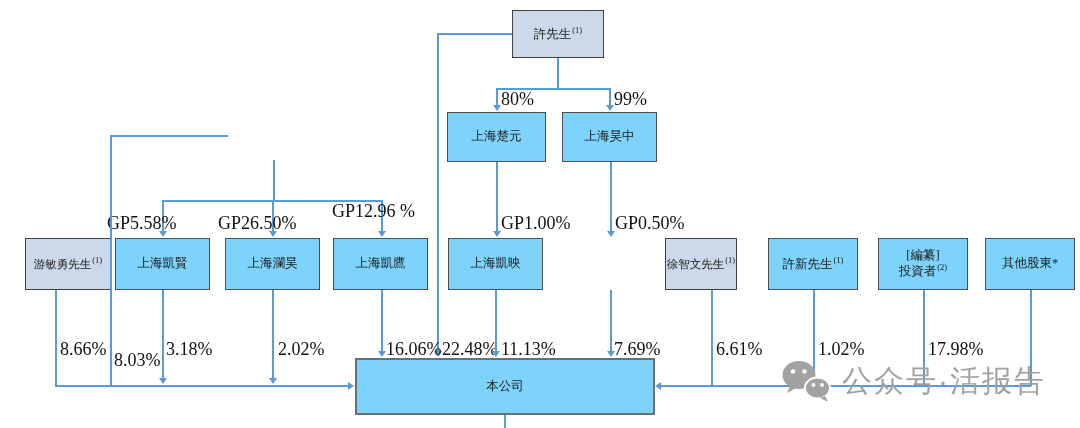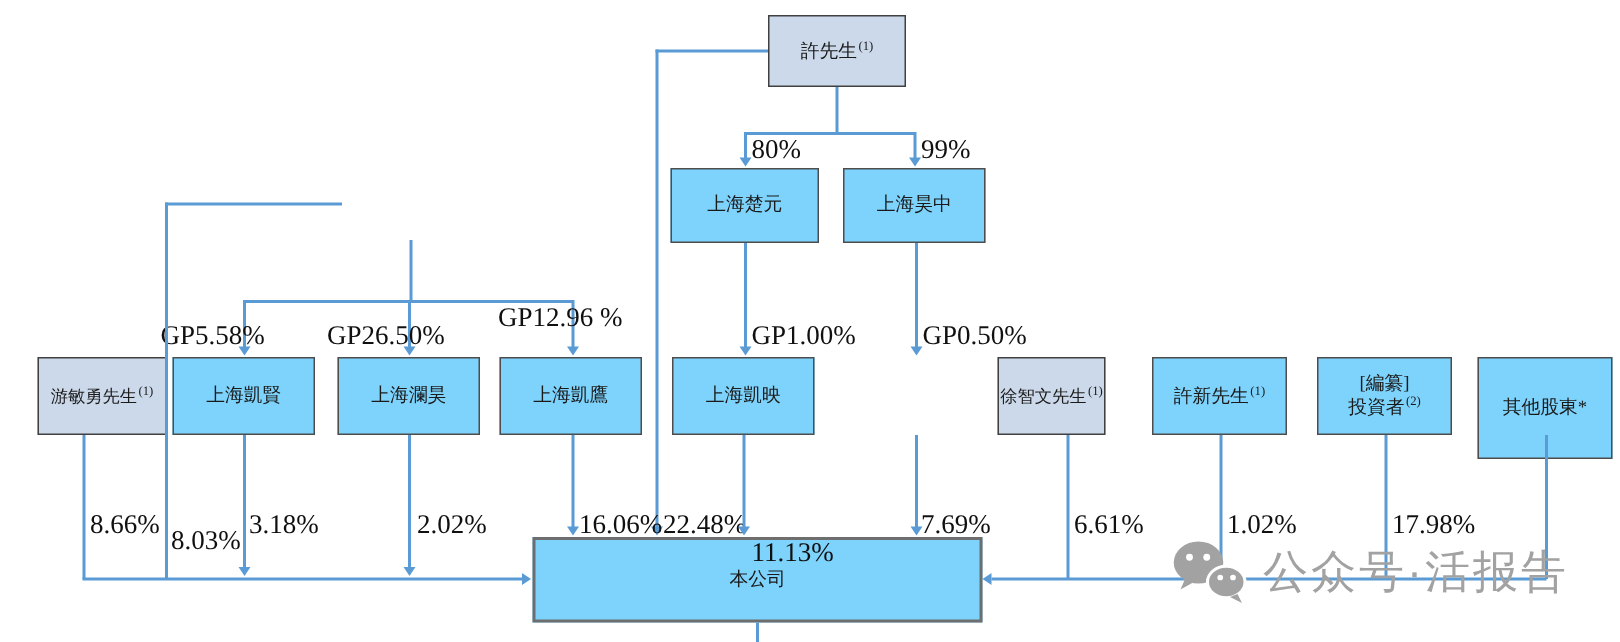--- a/index.html
+++ b/index.html
@@ -64,21 +64,21 @@
   </div>
   <div class="box" style="left:768px;top:238px;width:90px;height:52px;">
     <span><span>許新先生</span><span class="sup">(1)</span></span>
   </div>
   <div class="box" style="left:878px;top:238px;width:90px;height:52px;">
     <span>
       <span>[編纂]</span><br>
       <span>投資者</span><span class="sup">(2)</span>
     </span>
   </div>
-  <div class="box" style="left:985px;top:238px;width:90px;height:68px;">
+  <div class="box" style="left:985px;top:238px;width:90px;height:52px;">
     <span>其他股東*</span>
   </div>
 
   <div class="box company" style="left:355px;top:358px;width:300px;height:57px;">
     <span>本公司</span>
   </div>
 
   <div class="vline" style="left:557px;top:58px;height:30px;"></div>
   <div class="hline" style="left:496px;top:88px;width:114px;"></div>
   <div class="vline" style="left:496px;top:88px;height:18px;"></div>
@@ -110,21 +110,21 @@
   <div class="lbl" style="left:501px;top:213px;">GP1.00%</div>
   <div class="vline" style="left:610px;top:162px;height:70px;"></div>
   <div class="arr d" style="left:607px;top:231px;"></div>
   <div class="lbl" style="left:615px;top:213px;">GP0.50%</div>
 
   <div class="vline" style="left:381px;top:290px;height:62px;"></div>
   <div class="arr d" style="left:378px;top:351px;"></div>
   <div class="lbl" style="left:386px;top:339px;">16.06%</div>
   <div class="vline" style="left:495px;top:290px;height:62px;"></div>
   <div class="arr d" style="left:492px;top:351px;"></div>
-  <div class="lbl" style="left:501px;top:339px;margin-top:19px;">11.13%</div>
+  <div class="lbl" style="left:501px;top:339px;">11.13%</div>
   <div class="vline" style="left:610px;top:290px;height:62px;"></div>
   <div class="arr d" style="left:607px;top:351px;"></div>
   <div class="lbl" style="left:614px;top:339px;">7.69%</div>
 
   <div class="vline" style="left:55px;top:290px;height:96px;"></div>
   <div class="hline" style="left:110px;top:135px;width:118px;"></div>
   <div class="vline" style="left:110px;top:135px;height:251px;"></div>
   <div class="vline" style="left:162px;top:290px;height:89px;"></div>
   <div class="arr d" style="left:159px;top:378px;"></div>
   <div class="vline" style="left:272px;top:290px;height:89px;"></div>

